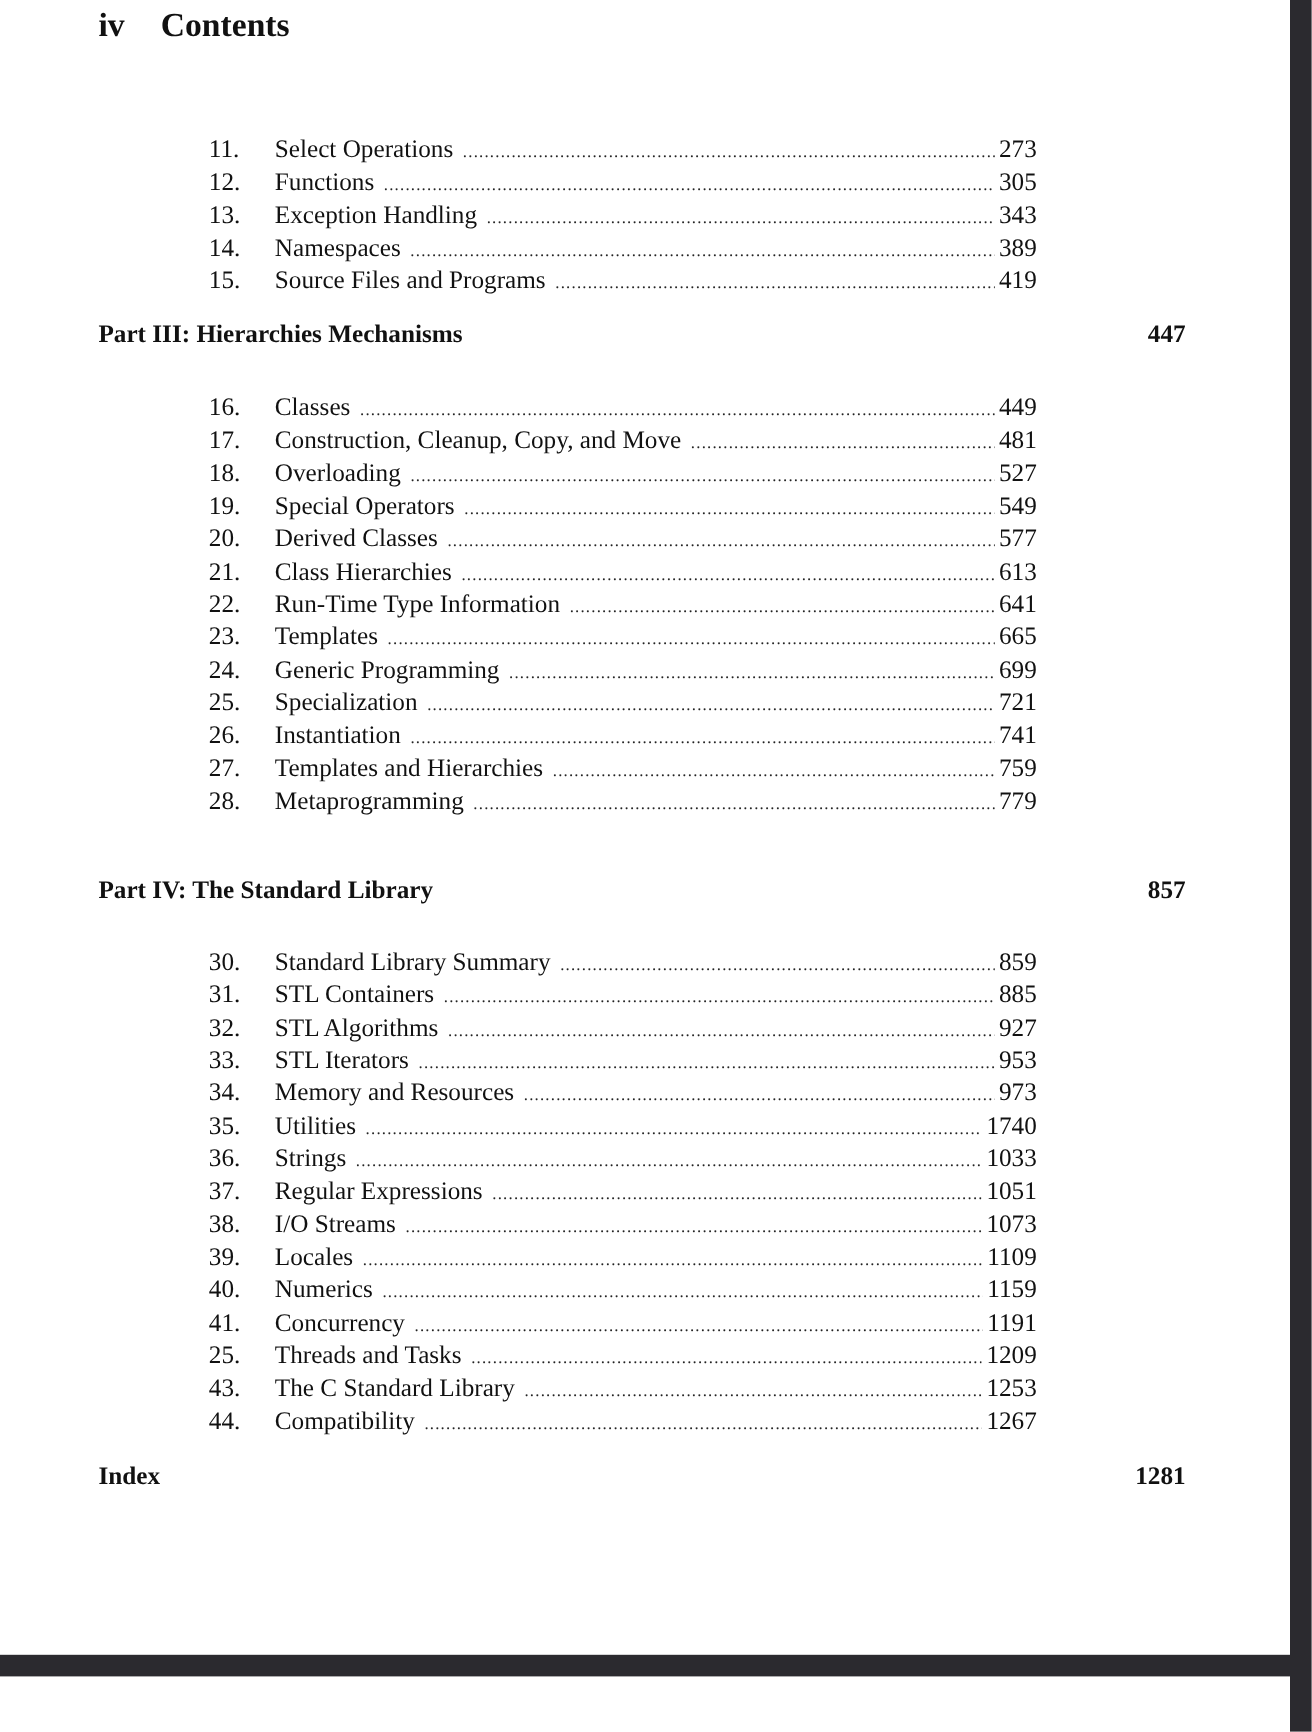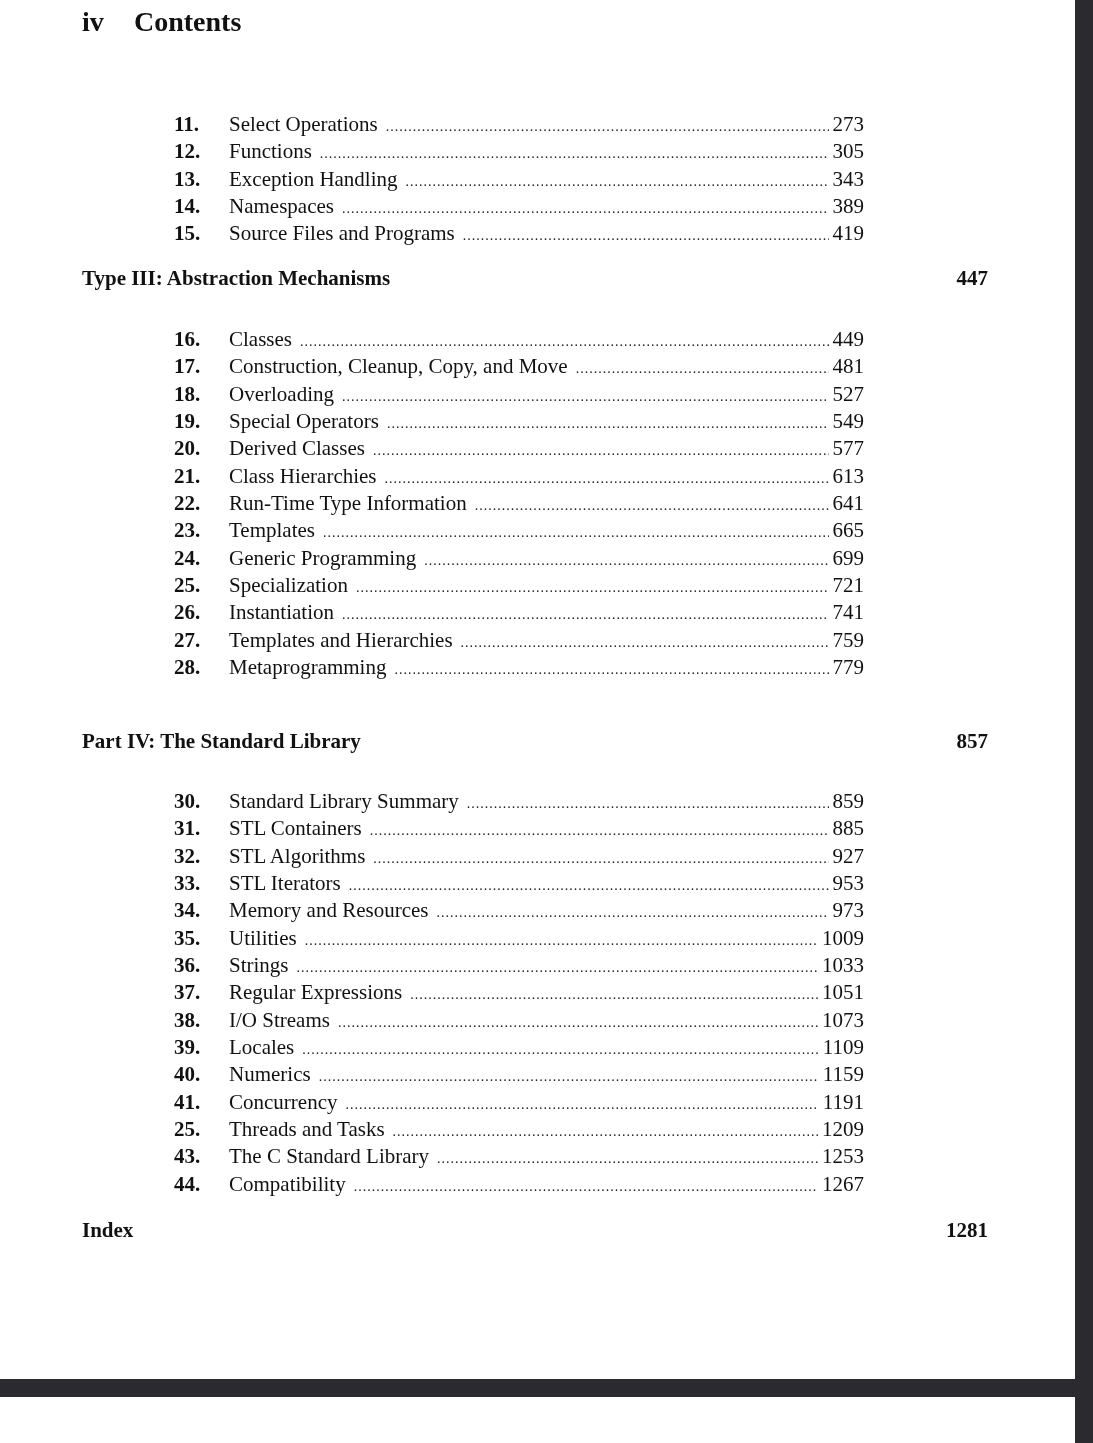--- a/index.html
+++ b/index.html
@@ -13,21 +13,21 @@
   .vbar { position: absolute; left: 1075px; top: 0; width: 18px; height: 1443px; background: #2b2a2f; }
   .hbar { position: absolute; left: 0; top: 1379px; width: 1075px; height: 18px; background: #2b2a2f; }
 
   .running-head { position: absolute; top: 6px; left: 82px; font-weight: bold; font-size: 28px; }
   .running-head .pg { display: inline-block; width: 52px; }
 
   .part { position: absolute; left: 82px; width: 906px; font-weight: bold; font-size: 21px; display: flex; justify-content: space-between; }
 
   .chapter-list { position: absolute; left: 174px; width: 690px; }
   .ch { display: flex; align-items: baseline; height: 27.35px; font-size: 21px; white-space: nowrap; }
-  .ch .num-wrap { width: 55px; font-weight: bold; }
+  .ch .num-wrap { width: 55px; }
   .ch .title { margin-left: 0; margin-top: 24px; }
   .ch .leader { flex: 1; overflow: hidden; margin: 0 4px 0 8px; letter-spacing: 1px; font-size: 14px; color: #222; }
   .ch .leader::after { content: "............................................................................................................................................................................................"; }
   .ch .page-num { text-align: center; }
 </style>
 </head>
 <body>
 
 <div class="page">
   <div class="running-head">
@@ -61,21 +61,21 @@
       </div>
       <div class="ch">
         <span class="num-wrap"><span>15.</span></span>
         <span class="title">Source Files and Programs</span>
         <span class="leader"></span>
         <span class="page-num">419</span>
       </div>
     </div>
 
   <div class="part" style="top:266px;">
-    <span>Type III: Abstraction Mechanisms</span>
+    <span>Part III: Hierarchies Mechanisms</span>
     <span>447</span>
   </div>
   <div class="chapter-list" id="list-1" style="top:303px;">
       <div class="ch">
         <span class="num-wrap"><span>16.</span></span>
         <span class="title">Classes</span>
         <span class="leader"></span>
         <span class="page-num">449</span>
       </div>
       <div class="ch">
@@ -184,21 +184,21 @@
       <div class="ch">
         <span class="num-wrap"><span>34.</span></span>
         <span class="title">Memory and Resources</span>
         <span class="leader"></span>
         <span class="page-num">973</span>
       </div>
       <div class="ch">
         <span class="num-wrap"><span>35.</span></span>
         <span class="title">Utilities</span>
         <span class="leader"></span>
-        <span class="page-num">1009</span>
+        <span class="page-num">1740</span>
       </div>
       <div class="ch">
         <span class="num-wrap"><span>36.</span></span>
         <span class="title">Strings</span>
         <span class="leader"></span>
         <span class="page-num">1033</span>
       </div>
       <div class="ch">
         <span class="num-wrap"><span>37.</span></span>
         <span class="title">Regular Expressions</span>

